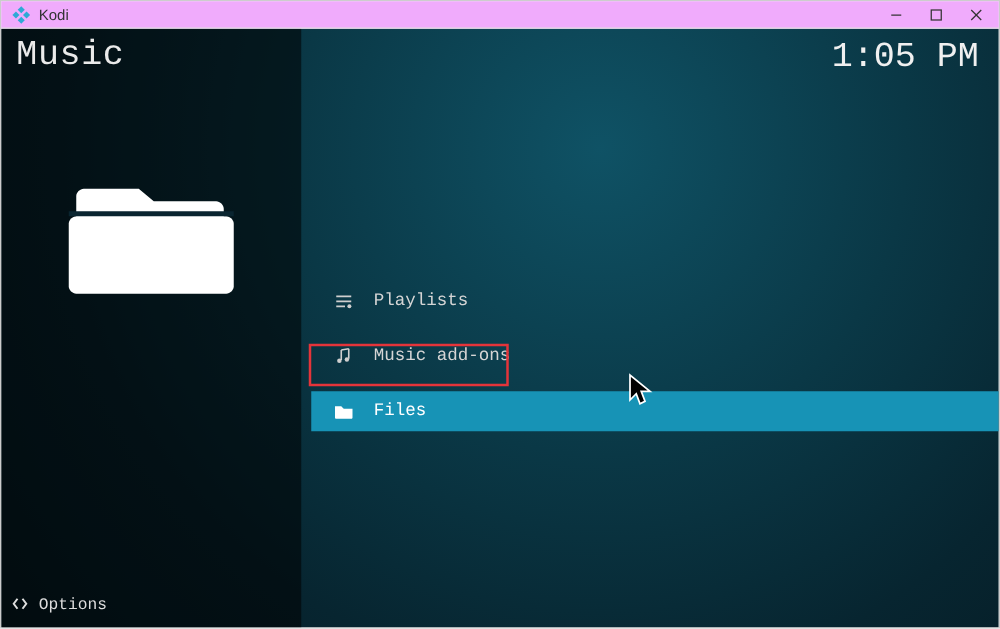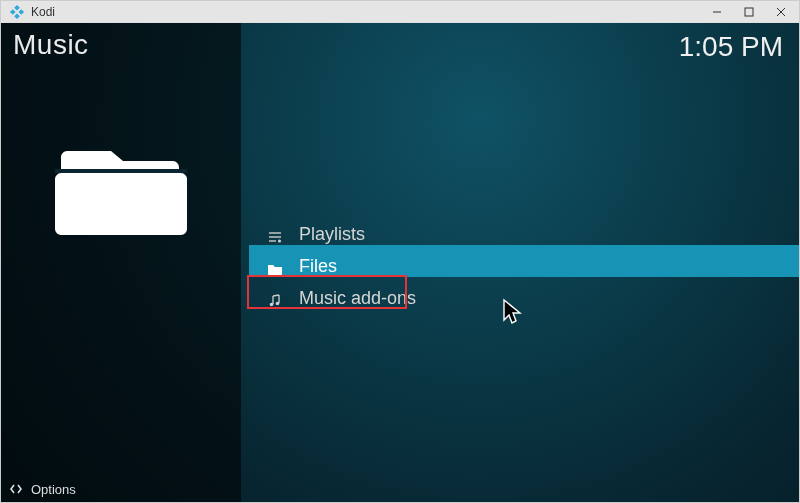--- a/index.html
+++ b/index.html
@@ -1,40 +1,40 @@
 <!DOCTYPE html>
 <html><head>
 <meta charset="utf-8">
 <style>
   * { box-sizing: border-box; margin: 0; padding: 0; }
   html, body { width: 800px; height: 503px; overflow: hidden; font-family: Arial, sans-serif; }
   .window { width: 800px; height: 503px; background: #fff; display: flex; flex-direction: column; border: 1px solid #ccc; }
-  .titlebar { height: 22px; display: flex; align-items: center; background: #e5e5e5; border-bottom: 1px solid #e0e0e0; padding: 0 2px; }
+  .titlebar { height: 22px; display: flex; align-items: center; background: #f0abfc; border-bottom: 1px solid #e0e0e0; padding: 0 2px; }
   .titlebar .app-icon { width: 16px; height: 16px; margin-left: 6px; margin-right: 6px; position: relative; }
   .titlebar .title { font-size: 12px; color: #333; flex: 0 0 auto; }
   .titlebar .spacer { flex: 1; }
   .winbtn { width: 32px; height: 22px; display: flex; align-items: center; justify-content: center; font-size: 12px; color: #333; }
   .winbtn svg { stroke: #333; }
-  .app { flex: 1; position: relative; overflow: hidden; }
+  .app { flex: 1; position: relative; overflow: hidden; font-family: Liberation Mono, monospace; }
   .app-bg { position: absolute; inset: 0;
     background: radial-gradient(circle at 60% 20%, #0f5265 0%, #0a3846 40%, #072530 70%, #051a22 100%);
   }
   .sidebar { position: absolute; left: 0; top: 0; bottom: 0; width: 240px; background: rgba(0,0,0,0.55); }
   .header { position: absolute; left: 12px; top: 6px; color: #eaeaea; }
   .header .section-title { font-size: 28px; font-weight: 300; letter-spacing: 0.5px; }
   .header .sub { font-size: 12px; color: #c8c8c8; margin-top: 2px; }
   .clock { position: absolute; right: 16px; top: 8px; color: #f0f0f0; font-size: 28px; font-weight: 300; margin-left: 25px; }
   .big-folder { position: absolute; left: 50px; top: 110px; color: #fff; }
   .menu { position: absolute; left: 248px; top: 190px; right: 0; }
-  .menu-item { height: 32px; display: flex; align-items: flex-end; color: #d5d5d5; font-size: 18px; position: relative; }
+  .menu-item { height: 32px; display: flex; align-items: center; color: #d5d5d5; font-size: 14px; position: relative; margin-top: 12px; }
   .menu-item .mi-icon { width: 24px; display: flex; align-items: center; justify-content: center; margin-left: 14px; margin-right: 12px; color: #cfcfcf; }
   .menu-item.selected { background: #1793b6; color: #fff; width: 100%; }
   .menu-item.selected .mi-icon { color: #fff; }
   .red-box { position: absolute; left: 246px; top: 252px; width: 160px; height: 34px; border: 2px solid #e4343a; pointer-events: none; }
-  .footer { position: absolute; left: 0; bottom: 0; height: 26px; display: flex; align-items: center; color: #ddd; padding-left: 8px; gap: 8px; font-size: 13px; }
+  .footer { position: absolute; left: 0; bottom: 0; height: 26px; display: flex; align-items: flex-start; color: #ddd; padding-left: 8px; gap: 8px; font-size: 13px; }
   .footer .opt-icon svg { display:block; }
   .cursor { position: absolute; left: 501px; top: 275px; pointer-events: none; }
 </style>
 </head>
 <body>
 
 <div class="window">
 
   <div class="titlebar">
     <span class="app-icon">
@@ -92,40 +92,40 @@
             <line x1="2" y1="4" x2="14" y2="4"></line>
               <line x1="2" y1="8" x2="14" y2="8"></line>
               <line x1="2" y1="12" x2="9" y2="12"></line>
             <circle cx="12.5" cy="12" r="1.6" fill="currentColor" stroke="none"></circle>
           </svg>
         </span>
         <span>Playlists</span>
       </div>
 
 
-      <div class="menu-item selected">
-        <span class="mi-icon">
-          <svg width="16" height="16" viewBox="0 0 16 16" fill="currentColor">
-            <path d="M1 4 h5 l2 2 h7 v7 c0 .6-.4 1-1 1 H2 c-.6 0-1-.4-1-1 z"></path>
-          </svg>
-        </span>
-        <span>Files</span>
-      </div>
-
       <div class="menu-item">
         <span class="mi-icon">
           <svg width="16" height="16" viewBox="0 0 16 16" fill="none" stroke="currentColor" stroke-width="1.3">
             <path d="M6 3 v8"></path>
               <path d="M12 2 v8"></path>
             <path d="M6 3 L12 2"></path>
             <circle cx="4.5" cy="11.5" r="1.8" fill="currentColor" stroke="none"></circle>
             <circle cx="10.5" cy="10.5" r="1.8" fill="currentColor" stroke="none"></circle>
           </svg>
         </span>
         <span>Music add-ons</span>
+      </div>
+
+      <div class="menu-item selected">
+        <span class="mi-icon">
+          <svg width="16" height="16" viewBox="0 0 16 16" fill="currentColor">
+            <path d="M1 4 h5 l2 2 h7 v7 c0 .6-.4 1-1 1 H2 c-.6 0-1-.4-1-1 z"></path>
+          </svg>
+        </span>
+        <span>Files</span>
       </div>
     </div>
 
     <div class="red-box"></div>
 
     <div class="footer">
       <span class="opt-icon">
         <svg width="14" height="14" viewBox="0 0 14 14" fill="none" stroke="#ddd" stroke-width="1.6">
           <polyline points="5,3 2,7 5,11"></polyline>
             <polyline points="9,3 12,7 9,11"></polyline>

